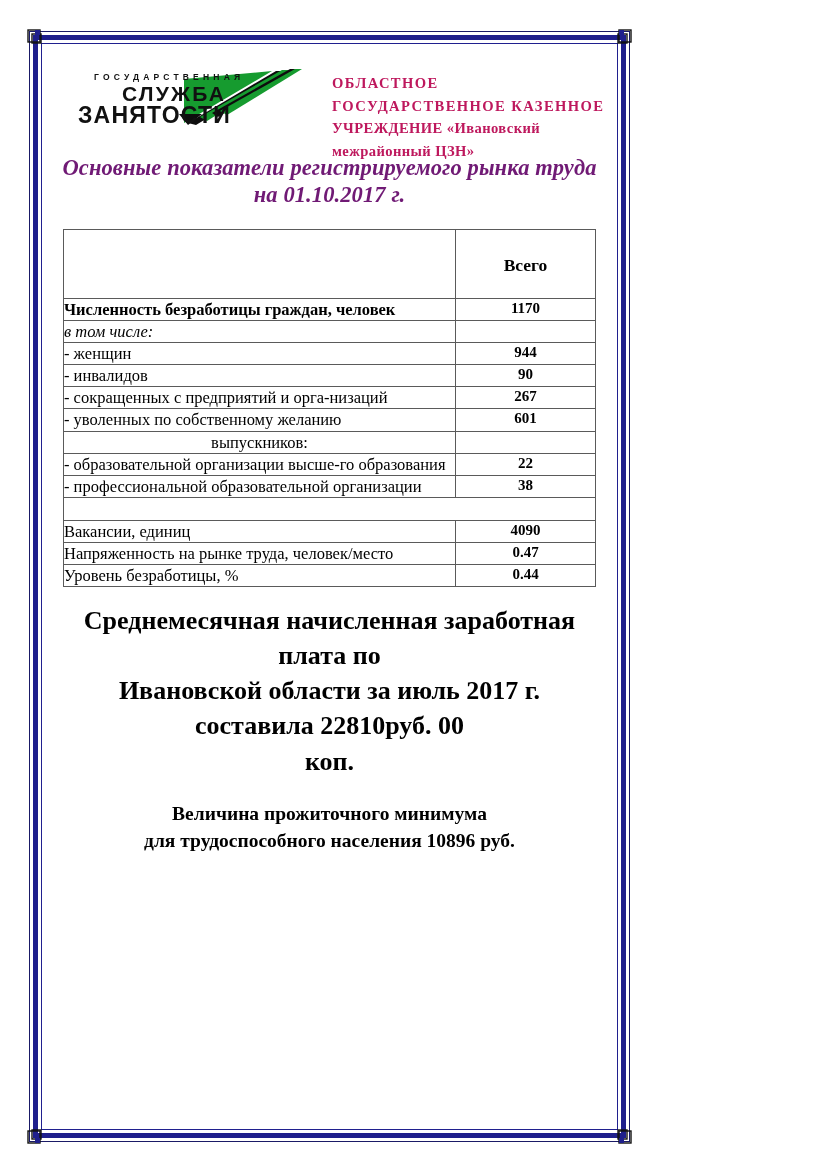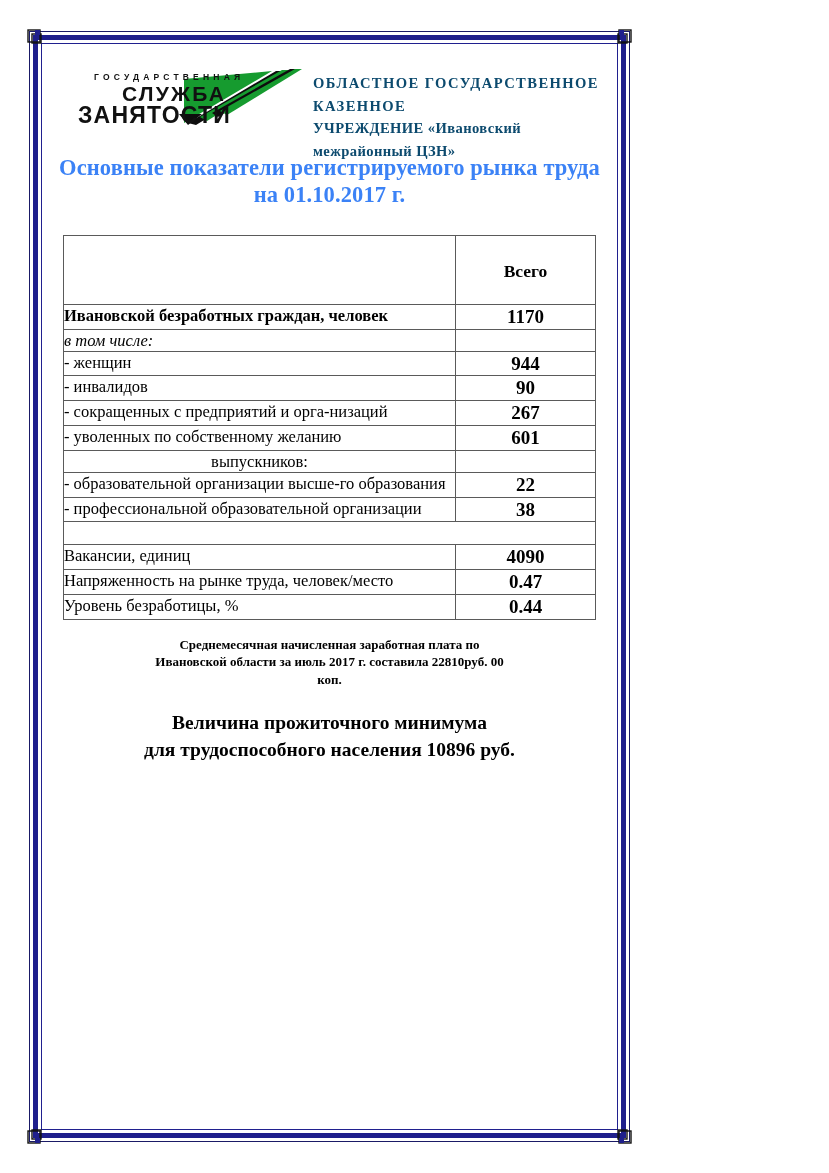--- a/index.html
+++ b/index.html
@@ -94,39 +94,40 @@
     height: 62px;
   }
   .org-title {
     flex: 1;
     padding-top: 10px;
     font-family: "Liberation Serif", "DejaVu Serif", serif;
     font-weight: bold;
     font-size: 14.6px;
     line-height: 1.55;
     letter-spacing: 0.3px;
-    color: #0c4a6e;
+    color: #be185d;
+    margin-left: 19px;
   }
   .org-title .line1 { letter-spacing: 1.4px; }
   .org-title .line2 { letter-spacing: 0.4px; }
 
   
   .doc-title {
     text-align: center;
     color: #c00020;
     font-weight: bold;
     font-size: 22.5px;
     line-height: 1.22;
     margin-top: 14px;
     letter-spacing: 0.1px;
   }
 
   
   .table-wrap {
-    margin-top: 26px;
+    margin-top: 20px;
     padding: 0 15px 0 15px;
   }
   table.indicators {
     width: 100%;
     border-collapse: collapse;
     table-layout: fixed;
     font-size: 16.5px;
   }
   table.indicators td {
     border: 1px solid #5a5a5a;
@@ -134,21 +135,21 @@
     vertical-align: top;
   }
   td.label {
     width: 391px;
     padding: 5px 4px 6px 5px;
     line-height: 1.28;
   }
   td.value {
     text-align: center;
     font-weight: bold;
-    font-size: 19px;
+    font-size: 15px;
     padding: 4px 4px 6px 4px;
     line-height: 1.25;
   }
   
   tr.head td.label { height: 68px; }
   tr.head td.value {
     vertical-align: middle;
     font-size: 17.5px;
     padding-top: 0;
     text-align: center;
@@ -169,21 +170,21 @@
     border-bottom: 1px solid #5a5a5a;
   }
 
   
   .footer {
     margin-top: 16px;
     text-align: center;
     font-weight: bold;
   }
   .fnote {
-    font-size: 13px;
+    font-size: 26px;
     line-height: 1.35;
     padding: 0 12px;
   }
   .fnote.second {
     margin-top: 22px;
     font-size: 19.5px;
     line-height: 1.38;
   }
 </style>
 </head>
@@ -248,38 +249,38 @@
         </div>
 
       </div>
 
       <div class="org-title">
         <div class="line1">ОБЛАСТНОЕ  ГОСУДАРСТВЕННОЕ  КАЗЕННОЕ</div>
         <div class="line2">УЧРЕЖДЕНИЕ  «Ивановский межрайонный ЦЗН»</div>
       </div>
     </div>
 
-    <div class="doc-title" style="color: #3b82f6;">
+    <div class="doc-title" style="color: #701a75; font-style: italic;">
       <div>Основные показатели регистрируемого рынка труда</div>
       <div>на 01.10.2017 г.</div>
     </div>
 
     <div class="table-wrap">
       <table class="indicators">
         <tbody>
 
           <tr class="head">
             <td class="label"></td>
             <td class="value">
               <span class="vg">Всего</span>
             </td>
           </tr>
 
           <tr>
-            <td class="label lbl-bold">Ивановской безработных граждан, человек</td>
+            <td class="label lbl-bold">Численность безработицы граждан, человек</td>
             <td class="value">1170</td>
           </tr>
 
           <tr>
             <td class="label lbl-ital">в том числе:</td>
             <td class="value"></td>
           </tr>
 
           <tr>
             <td class="label lbl-indent">- женщин</td>

